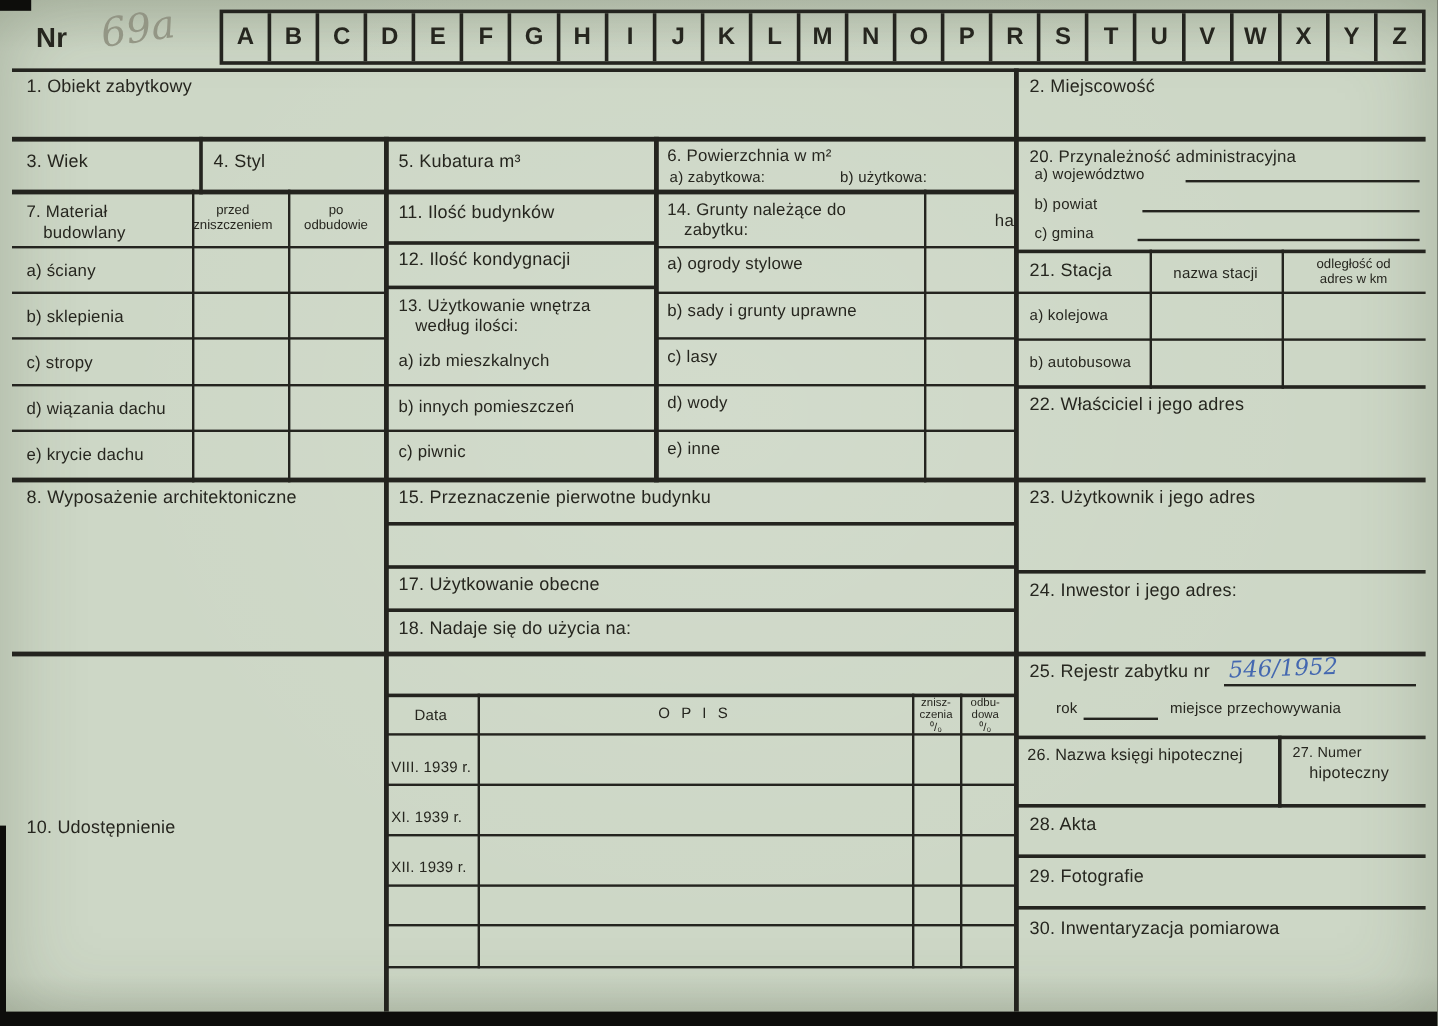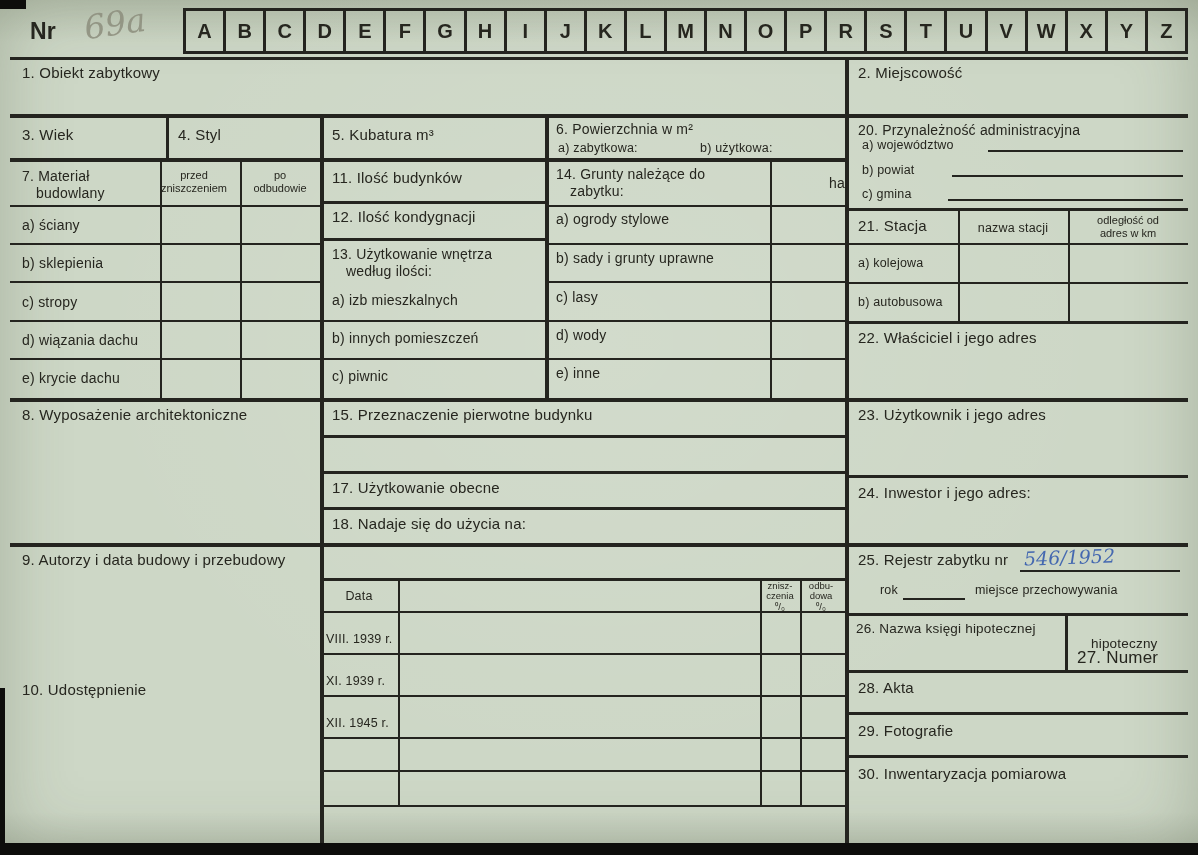--- a/index.html
+++ b/index.html
@@ -152,21 +152,20 @@
     <span>po</span>
     <span>odbudowie</span>
   </div>
   <span class="lbl md" style="left:22px;top:217px">a) ściany</span>
   <span class="lbl md" style="left:22px;top:255px">b) sklepienia</span>
   <span class="lbl md" style="left:22px;top:294px">c) stropy</span>
   <span class="lbl md" style="left:22px;top:332px">d) wiązania dachu</span>
   <span class="lbl md" style="left:22px;top:370px">e) krycie dachu</span>
 
   <span class="lbl" style="left:22px;top:406px">8. Wyposażenie architektoniczne</span>
-  <span class="lbl" style="left:22px;top:551px">9. Autorzy i data budowy i przebudowy</span>
   <span class="lbl" style="left:22px;top:681px">10. Udostępnienie</span>
 
   <span class="lbl" style="left:332px;top:169px">11. Ilość budynków</span>
   <span class="lbl" style="left:332px;top:208px">12. Ilość kondygnacji</span>
   <span class="lbl md" style="left:332px;top:246px">13. Użytkowanie wnętrza</span>
   <span class="lbl md" style="left:346px;top:263px">według ilości:</span>
   <span class="lbl md" style="left:332px;top:292px">a) izb mieszkalnych</span>
   <span class="lbl md" style="left:332px;top:330px">b) innych pomieszczeń</span>
   <span class="lbl md" style="left:332px;top:368px">c) piwnic</span>
 
@@ -177,33 +176,34 @@
   <span class="lbl md" style="left:556px;top:250px">b) sady i grunty uprawne</span>
   <span class="lbl md" style="left:556px;top:289px">c) lasy</span>
   <span class="lbl md" style="left:556px;top:327px">d) wody</span>
   <span class="lbl md" style="left:556px;top:365px">e) inne</span>
 
   <span class="lbl" style="left:332px;top:406px">15. Przeznaczenie pierwotne budynku</span>
   <span class="lbl" style="left:332px;top:479px">17. Użytkowanie obecne</span>
   <span class="lbl" style="left:332px;top:515px">18. Nadaje się do użycia na:</span>
 
   <div class="lbl sm ctr" style="left:320px;top:589px;width:78px">Data</div>
+  <div class="lbl sm ctr" style="left:398px;top:587px;width:362px;letter-spacing:3px">O P I S</div>
   <div class="stack" style="left:760px;top:581px;width:40px;font-size:9.5px;line-height:1.1">
     <span>znisz-</span>
     <span>czenia</span>
     <span>⁰/₀</span>
   </div>
   <div class="stack" style="left:800px;top:581px;width:42px;font-size:9.5px;line-height:1.1">
     <span>odbu-</span>
     <span>dowa</span>
     <span>⁰/₀</span>
   </div>
   <span class="lbl sm" style="left:326px;top:632px">VIII. 1939 r.</span>
   <span class="lbl sm" style="left:326px;top:674px">XI. 1939 r.</span>
-  <span class="lbl sm" style="left:326px;top:716px">XII. 1945 r.</span>
+  <span class="lbl sm" style="left:326px;top:716px">XII. 1939 r.</span>
 
   <span class="lbl md" style="left:858px;top:122px">20. Przynależność administracyjna</span>
   <span class="lbl sm" style="left:862px;top:138px">a) województwo</span>
   <span class="lbl sm" style="left:862px;top:163px">b) powiat</span>
   <span class="lbl sm" style="left:862px;top:187px">c) gmina</span>
 
   <span class="lbl" style="left:858px;top:217px">21. Stacja</span>
   <div class="lbl sm ctr" style="left:958px;top:221px;width:110px">nazwa stacji</div>
   <div class="stack" style="left:1068px;top:214px;width:120px;font-size:11px">
     <span>odległość od</span>
@@ -215,21 +215,21 @@
   <span class="lbl" style="left:858px;top:329px">22. Właściciel i jego adres</span>
   <span class="lbl" style="left:858px;top:406px">23. Użytkownik i jego adres</span>
   <span class="lbl" style="left:858px;top:484px">24. Inwestor i jego adres:</span>
 
   <span class="lbl" style="left:858px;top:551px">25. Rejestr zabytku nr</span>
   <span class="handw pen" style="left:1024px;top:546px">546/1952</span>
   <span class="lbl sm" style="left:880px;top:583px">rok</span>
   <span class="lbl sm" style="left:975px;top:583px">miejsce przechowywania</span>
 
   <span class="lbl sm" style="left:856px;top:621px;font-size:13.5px">26. Nazwa księgi hipotecznej</span>
-  <span class="lbl sm" style="left:1077px;top:648px;font-size:17px">27. Numer</span>
+  <span class="lbl sm" style="left:1077px;top:620px;font-size:12px">27. Numer</span>
   <span class="lbl sm" style="left:1091px;top:636px;font-size:13.5px">hipoteczny</span>
 
   <span class="lbl" style="left:858px;top:679px">28. Akta</span>
   <span class="lbl" style="left:858px;top:722px">29. Fotografie</span>
   <span class="lbl" style="left:858px;top:765px">30. Inwentaryzacja pomiarowa</span>
 
   <div class="artifact" style="left:0;top:843px;width:1198px;height:12px"></div>
   <div class="artifact" style="left:0;top:0;width:26px;height:9px"></div>
   <div class="artifact" style="left:0;top:688px;width:5px;height:167px"></div>
 

